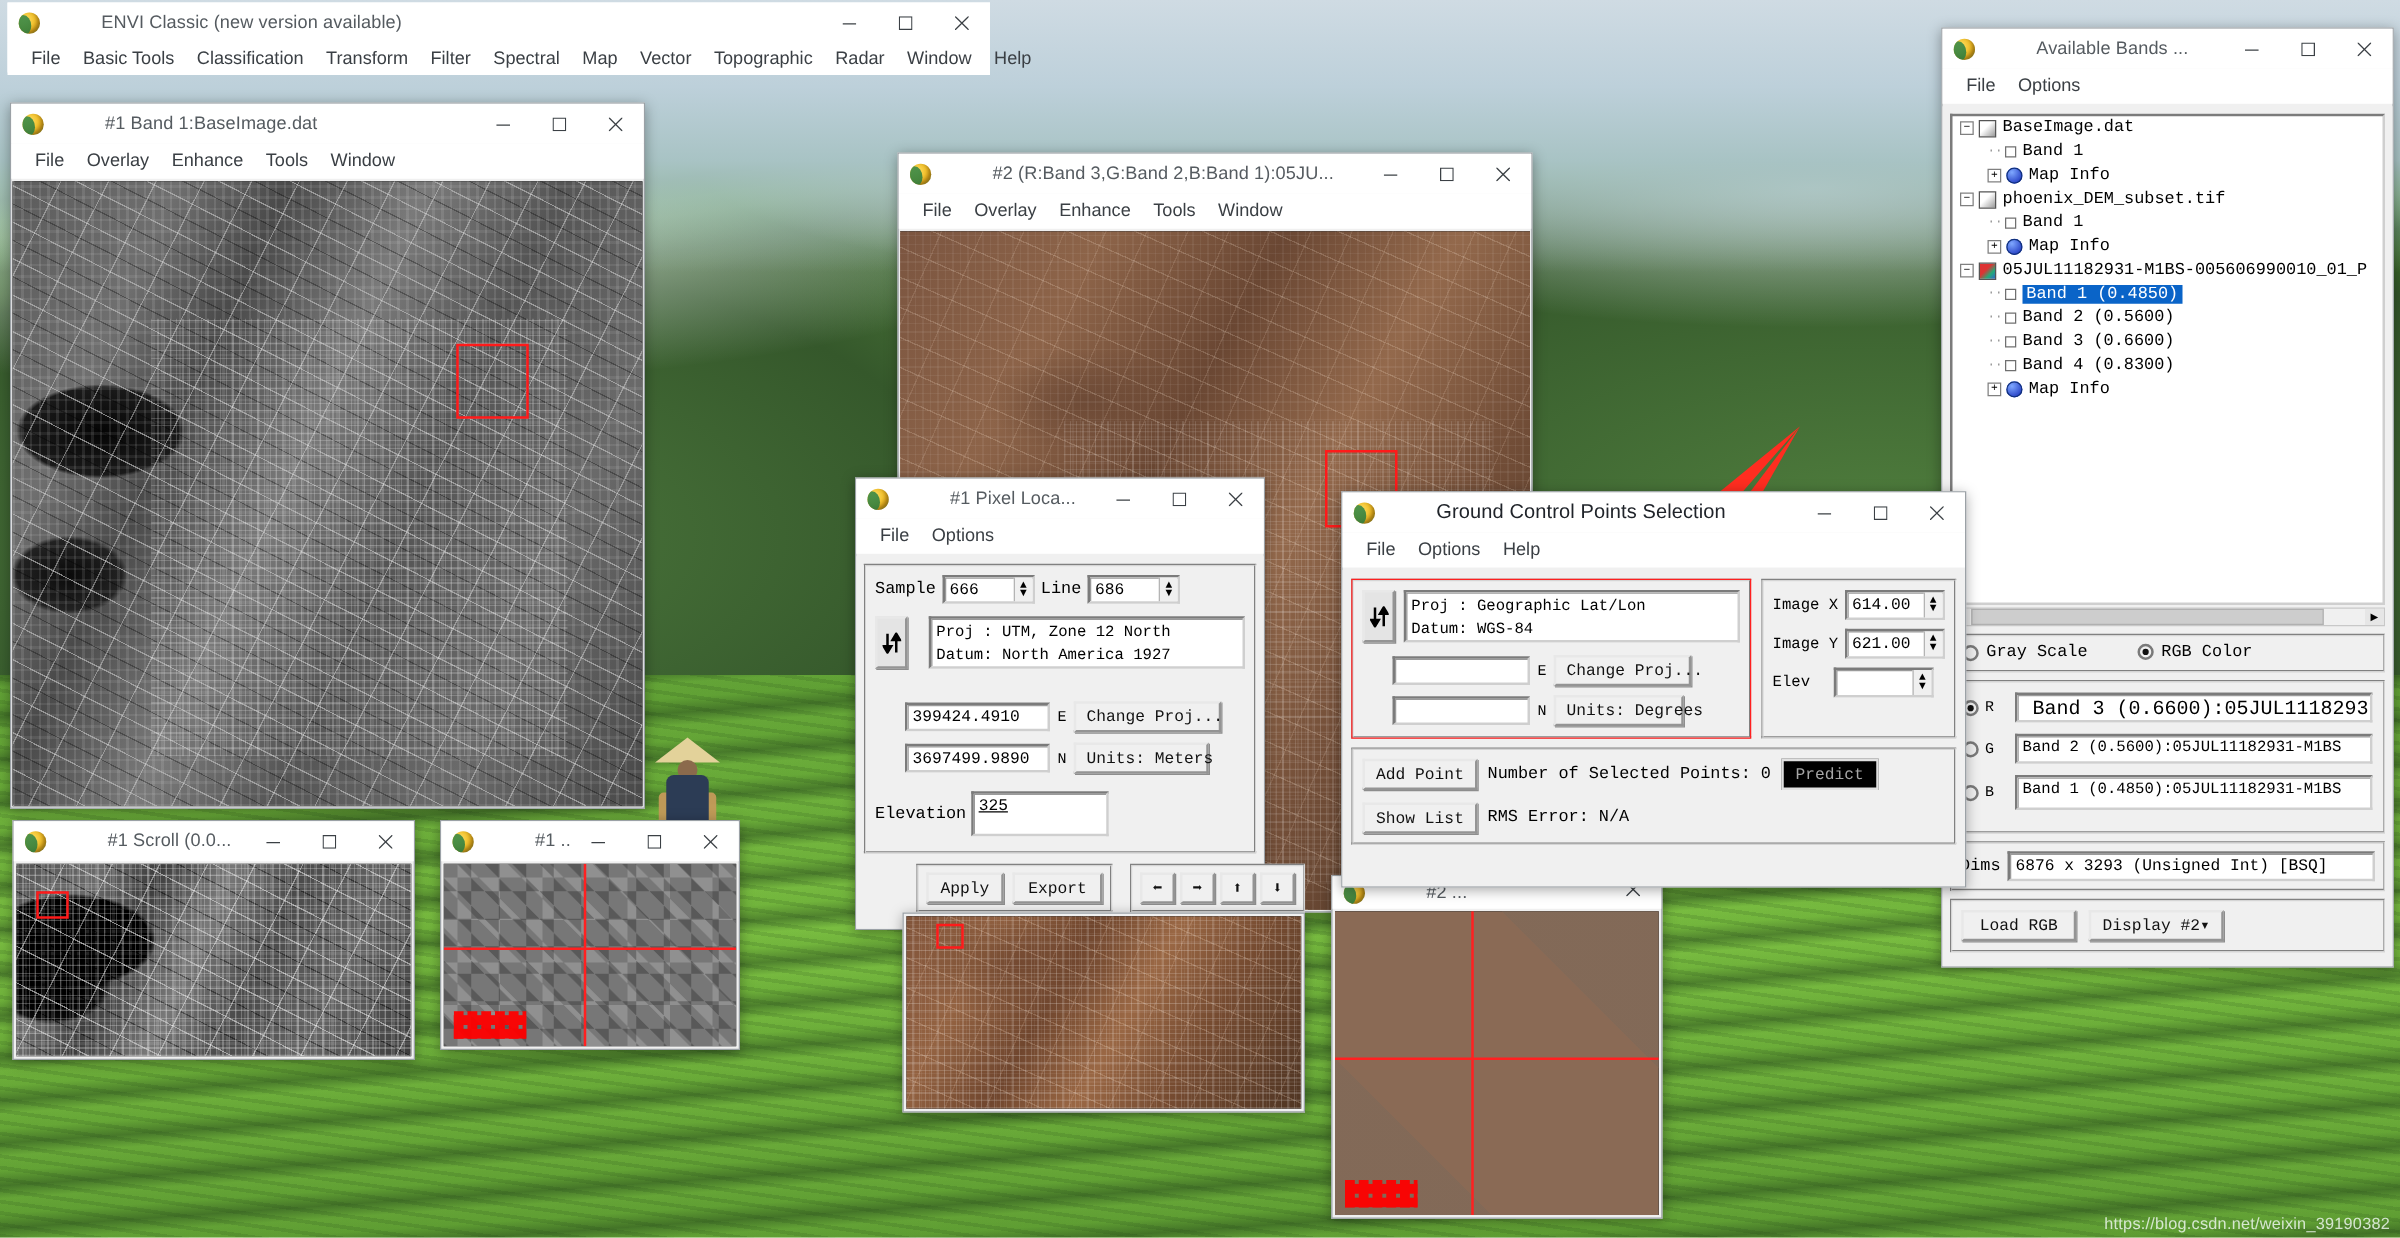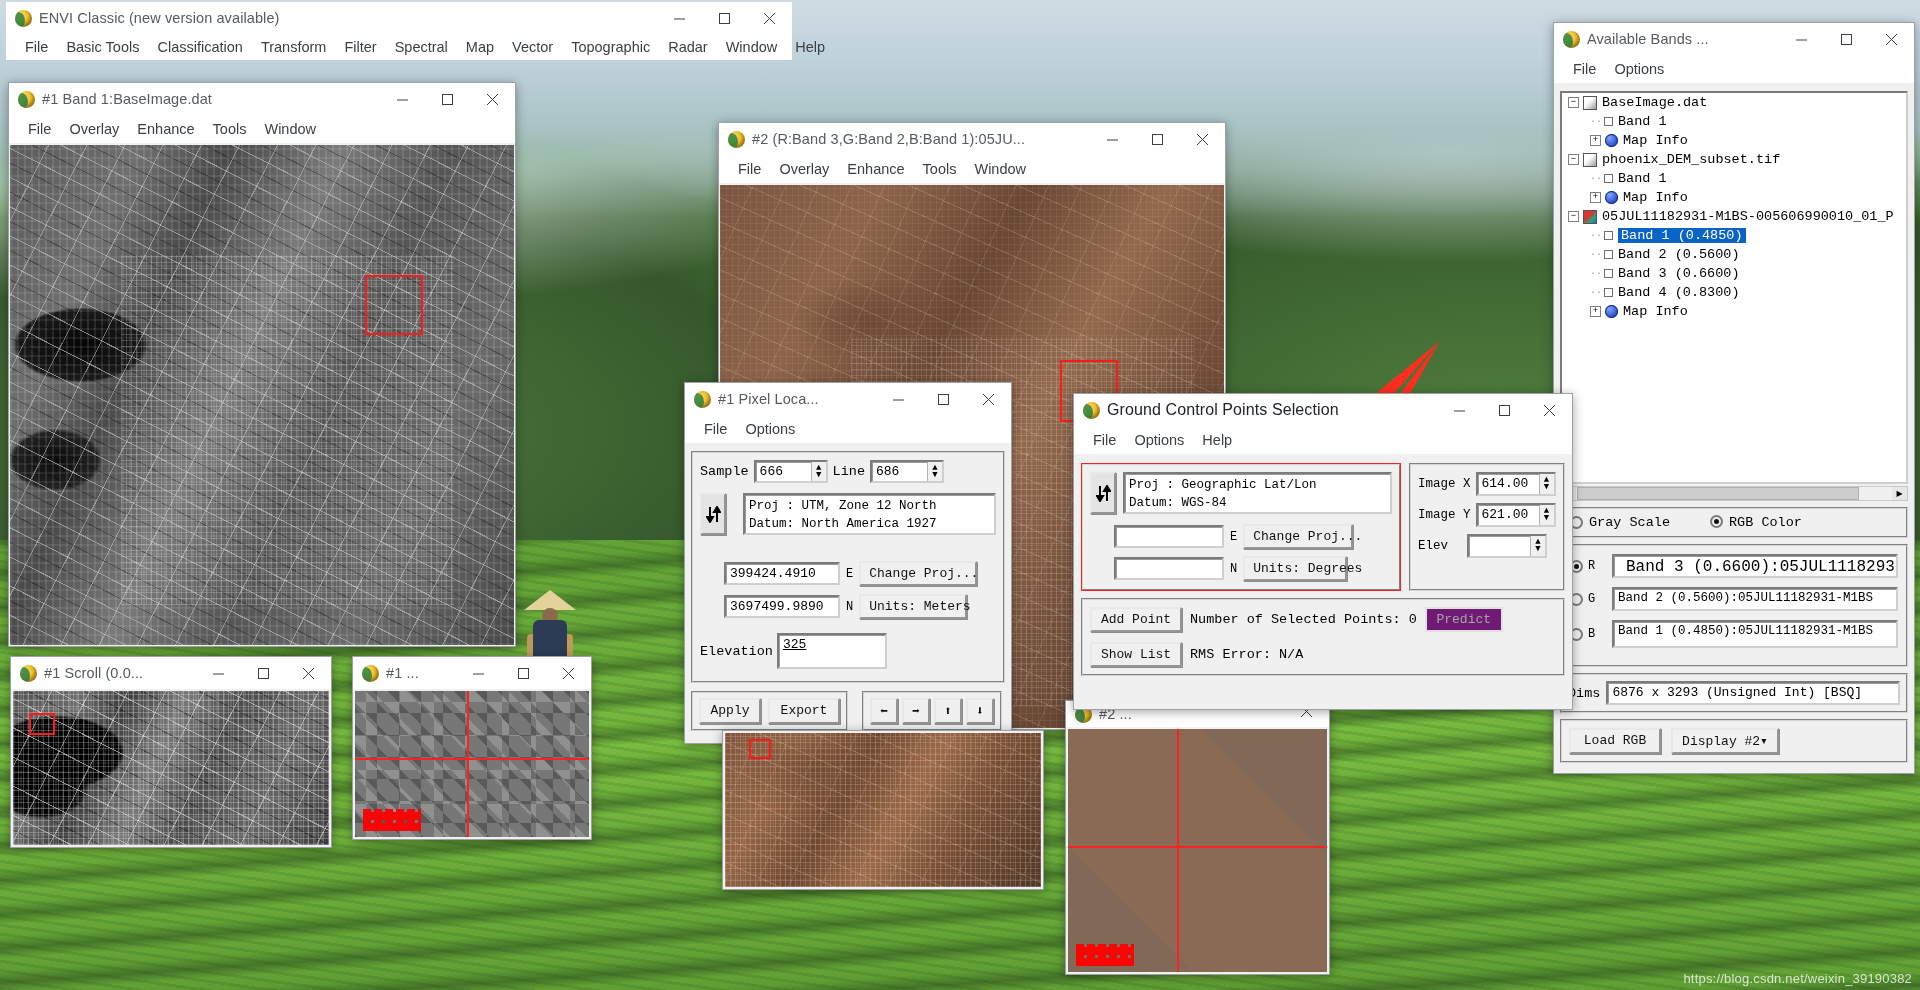--- a/index.html
+++ b/index.html
@@ -85,20 +85,21 @@
   }
   .titlebar .tb-icon::after {
     content:""; position:absolute; left:-2px; top:2px; width:12px; height:16px;
     border-radius: 50% 60% 50% 50%;
     background: linear-gradient(140deg,#3f8f4a,#2e7a3c);
     opacity:.9;
   }
   .titlebar .tb-title {
     font-size: 14.5px; color: #555b60; white-space: nowrap; overflow: hidden;
     letter-spacing: .1px;
+    margin-left: 42px;
   }
   .tb-buttons { margin-left:auto; display:flex; height:32px; }
   .tb-btn {
     width: 45px; height: 32px; display:flex; align-items:center; justify-content:center;
     color:#3b4045; font-size: 13px; line-height:1; cursor:default;
   }
   .tb-btn svg{ display:block; }
 
   .menubar {
     height: 28px; background: #ffffff;
@@ -523,21 +524,21 @@
 
         <div style="display:flex; align-items:center; gap:4px;">
           <span class="idl-label">Elevation</span>
           <div class="idl-field" style="width:110px; height:36px;text-decoration:underline;">
             <span>325</span>
           </div>
         </div>
       </div>
 
       <div style="display:flex; gap:14px; margin-top:8px;">
-        <div class="grp" style="padding:5px 6px; display:flex; gap:7px;">
+        <div class="grp" style="padding:5px 6px; display:flex; gap:7px;margin-left:42px;">
           <div class="idl-btn" style="width:62px;">Apply</div>
           <div class="idl-btn" style="width:72px;">Export</div>
         </div>
         <div class="grp" style="padding:5px 6px; display:flex; gap:4px;">
           <div class="idl-btn" style="width:28px;">⬅</div>
           <div class="idl-btn" style="width:28px;">➡</div>
           <div class="idl-btn" style="width:28px;">⬆</div>
           <div class="idl-btn" style="width:28px;">⬇</div>
         </div>
       </div>
@@ -669,21 +670,21 @@
             </div>
           </div>
         </div>
       </div>
 
       <div class="grp" style="margin-top:7px; height:78px;">
         <div style="display:flex; align-items:center; gap:8px; margin-bottom:10px;">
           <div class="idl-btn" style="width:92px;">Add Point</div>
           <span class="idl-label">Number of Selected Points:</span>
           <span class="idl-label">0</span>
-          <div class="idl-btn disabled" style="width:78px; border-style:solid; border-color:#e0e0e0; background:#701a75; box-shadow:none;">Predict</div>
+          <div class="idl-btn disabled" style="width:78px; border-style:solid; border-color:#e0e0e0; background:#000000; box-shadow:none;">Predict</div>
         </div>
         <div style="display:flex; align-items:center; gap:8px;">
           <div class="idl-btn" style="width:92px;">Show List</div>
           <span class="idl-label">RMS Error:</span>
           <span class="idl-label">N/A</span>
         </div>
       </div>
     </div>
   </div>
 

